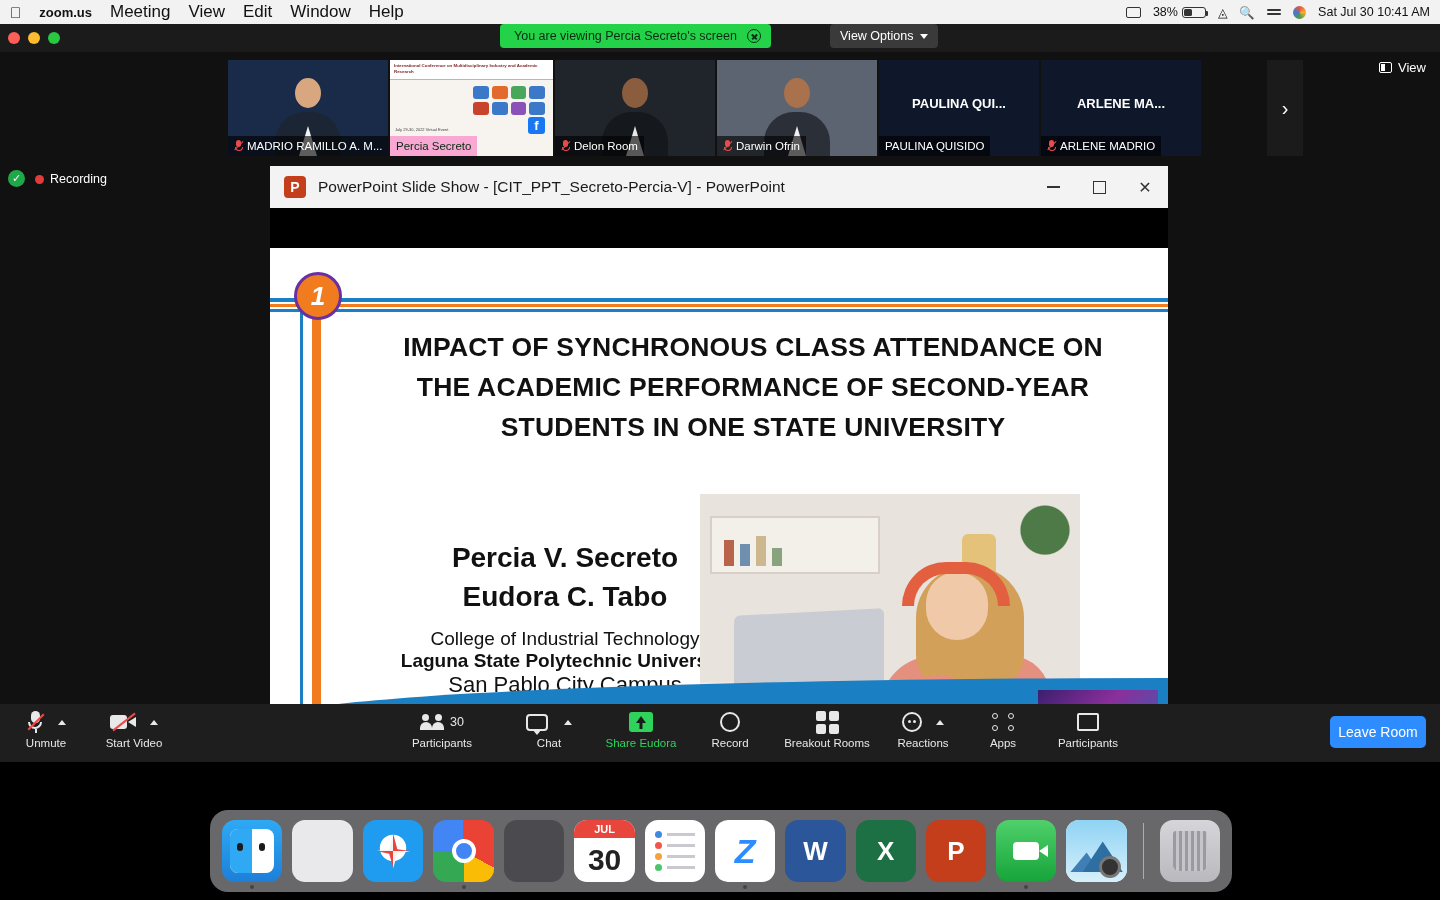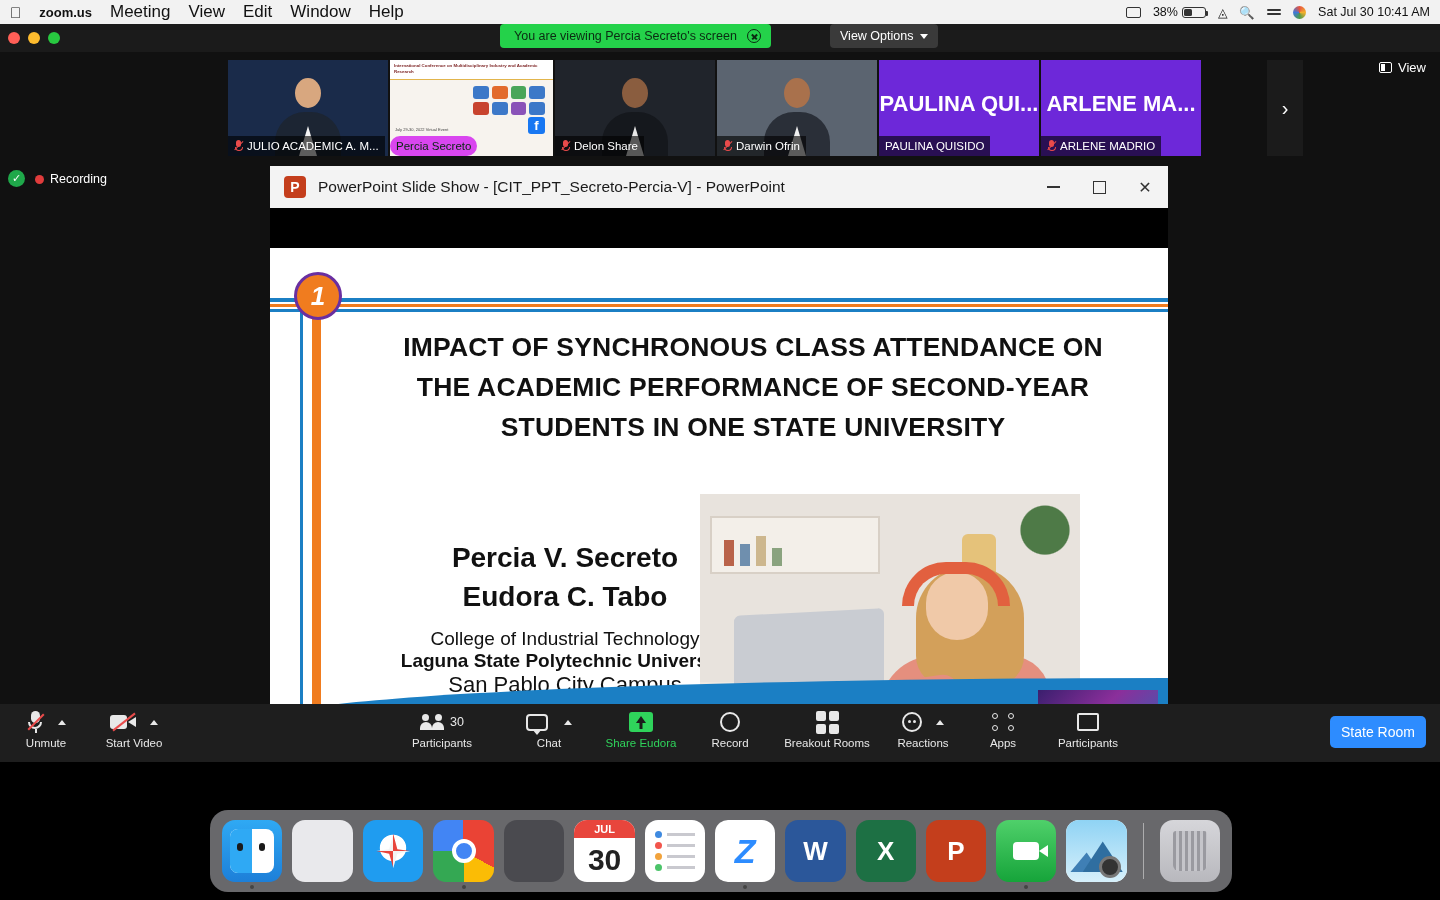--- a/index.html
+++ b/index.html
@@ -59,28 +59,28 @@
   .gallery { position:absolute; top:60px; left:228px; width:1075px; height:96px; display:flex; gap:2px; }
   .tile { position:relative; width:160px; height:96px; background:#0a0a0a; overflow:hidden; }
   .tile.wide { width:163px; }
   .tile.active { outline:3px solid #2fd35b; outline-offset:-3px; }
   .tile .namebar {
     position:absolute; left:0; bottom:0; height:20px; min-width:0;
     background:rgba(0,0,0,.62); color:#fff; font-size:11.5px;
     display:flex; align-items:center; gap:4px; padding:0 6px; max-width:100%;
     white-space:nowrap; overflow:hidden; text-overflow:ellipsis;
   }
-  .tile.active .namebar { background:#d946ef; color:#06280f;border-radius:10px; }
+  .tile.active .namebar { background:#f9a8d4; color:#06280f; }
   .micmute { width:9px; height:12px; position:relative; flex:0 0 auto; }
   .micmute .body { position:absolute; left:2px; top:0; width:5px; height:7px; border-radius:3px; background:#e94b4b; }
   .micmute .base { position:absolute; left:0.5px; top:7px; width:8px; height:4px; border-bottom:1.4px solid #e94b4b; border-left:1.4px solid #e94b4b; border-right:1.4px solid #e94b4b; border-radius:0 0 4px 4px; }
   .micmute .slash { position:absolute; left:-1px; top:5px; width:12px; height:1.4px; background:#e94b4b; transform:rotate(-45deg); }
   .initials {
     width:100%; height:100%; display:flex; align-items:center; justify-content:center;
-    font-size:22px; font-weight:bold; color:#fff; background:#6d28d9; padding-bottom:9px;
+    font-size:13px; font-weight:bold; color:#fff; background:#0f172a; padding-bottom:9px;
   }
   .ph-person { width:100%; height:100%; position:relative; }
   .ph-person .bg { position:absolute; inset:0; }
   .ph-person .head { position:absolute; width:26px; height:30px; border-radius:50%; left:50%; transform:translateX(-50%); top:18px; background:#d8a77f; }
   .ph-person .torso { position:absolute; width:66px; height:44px; border-radius:30px 30px 0 0; left:50%; transform:translateX(-50%); bottom:0; background:#1c2533; }
   .ph-person .shirt { position:absolute; width:18px; height:30px; left:50%; transform:translateX(-50%); bottom:0; background:#f3f3f3; clip-path:polygon(50% 0,100% 100%,0 100%); }
   .ph-slide { position:absolute; inset:0; background:#f7f3ee; }
   .ph-slide .top { position:absolute; top:0; left:0; right:0; height:20px; background:#fff; border-bottom:1px solid #e2b54c;}
   .ph-slide .ttl { position:absolute; top:3px; left:4px; right:4px; font-size:4.4px; color:#7a1f1f; line-height:1.25; font-weight:bold; }
   .ph-slide .grid { position:absolute; top:26px; right:8px; width:72px; display:grid; grid-template-columns:repeat(4,1fr); gap:3px;}
@@ -302,21 +302,21 @@
         <div class="torso"></div>
           <div class="shirt"></div>
           <div class="head"></div>
       </div>
       <div class="namebar">
         <span class="micmute">
             <i class="body"></i>
             <i class="base"></i>
             <i class="slash"></i>
           </span>
-        <span>JULIO ACADEMIC A. M...</span>
+        <span>MADRIO RAMILLO A. M...</span>
       </div>
     </div>
 
     <div class="tile wide active">
       <div class="ph-slide">
         <div class="top"></div>
         <div class="ttl">International Conference on Multidisciplinary Industry and Academic Research</div>
         <div class="grid">
             <i></i>
             <i></i>
@@ -341,21 +341,21 @@
         <div class="torso" style="background:#15181d"></div>
           <div class="shirt" style="background:#e8e8e8"></div>
         <div class="head" style="background:#8a5d3f"></div>
       </div>
       <div class="namebar">
         <span class="micmute">
             <i class="body"></i>
             <i class="base"></i>
             <i class="slash"></i>
           </span>
-        <span>Delon Share</span>
+        <span>Delon Room</span>
       </div>
     </div>
 
     <div class="tile">
       <div class="ph-person">
         <div class="bg" style="background:#5b6470"></div>
         <div class="torso" style="background:#2a2f38"></div>
           <div class="shirt" style="background:#f0f0f0"></div>
         <div class="head" style="background:#a9714c"></div>
       </div>
@@ -556,21 +556,21 @@
       <span class="lbl">Apps</span>
     </div>
 
     <div class="tool" style="left:1042px">
       <span class="gl">
           <span class="wbic"></span>
         </span>
       <span class="lbl">Participants</span>
     </div>
 
-    <div class="leave">State Room</div>
+    <div class="leave">Leave Room</div>
   </div>
 
   <div class="dockwrap">
     <div class="dock">
 
       <div class="dockicon finder">
         <span class="face">
             <i></i>
             <i></i>
           </span>

